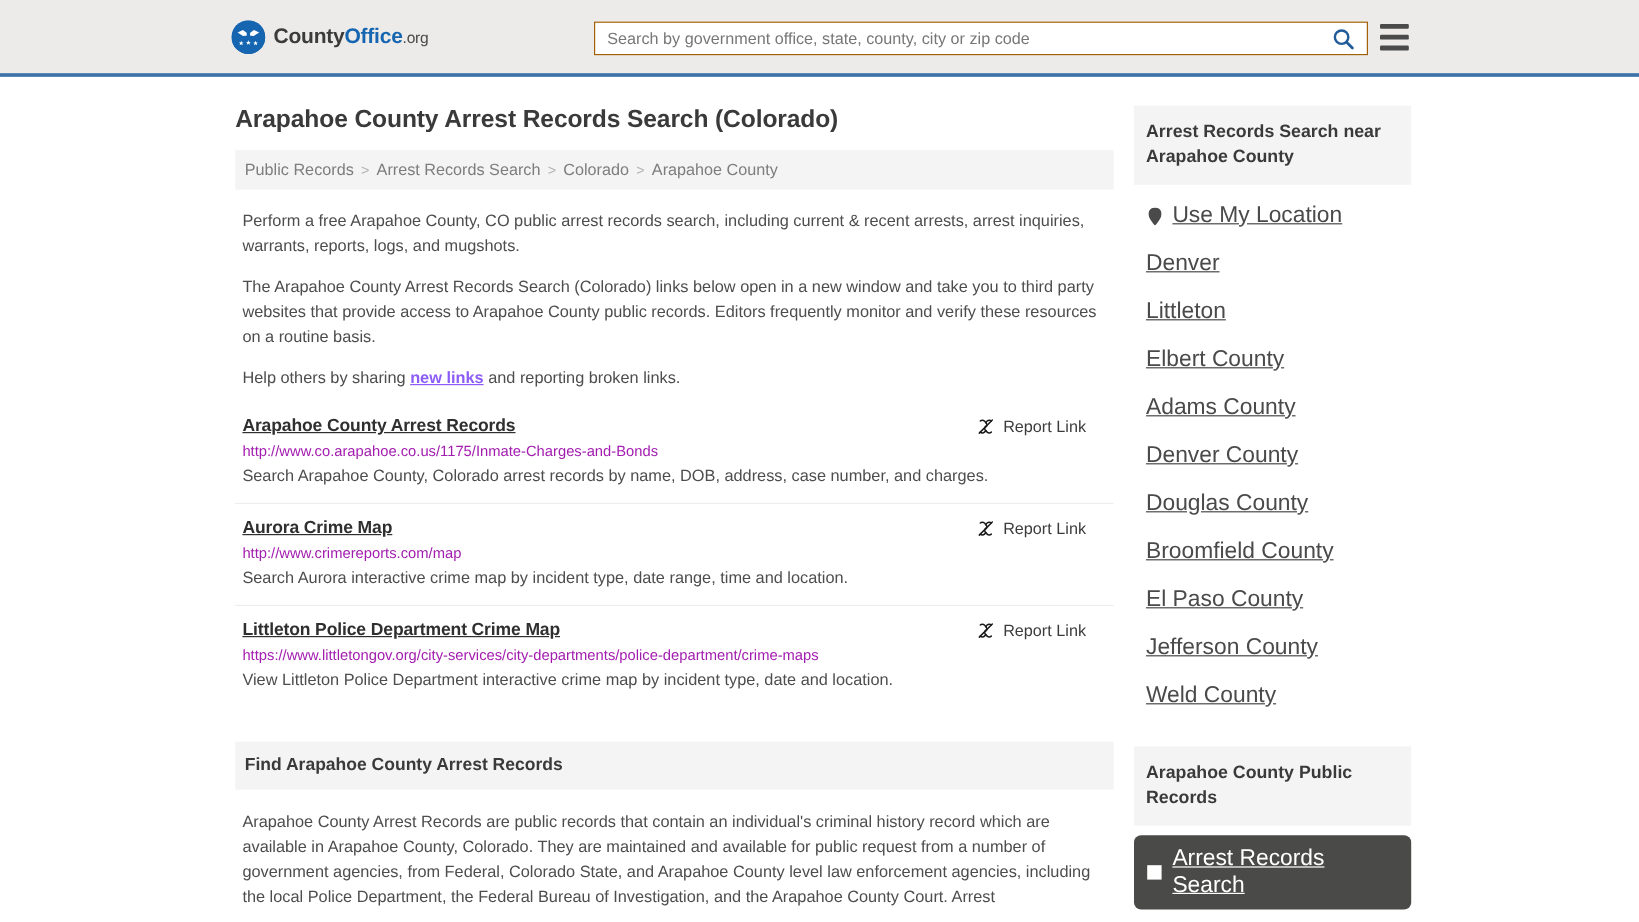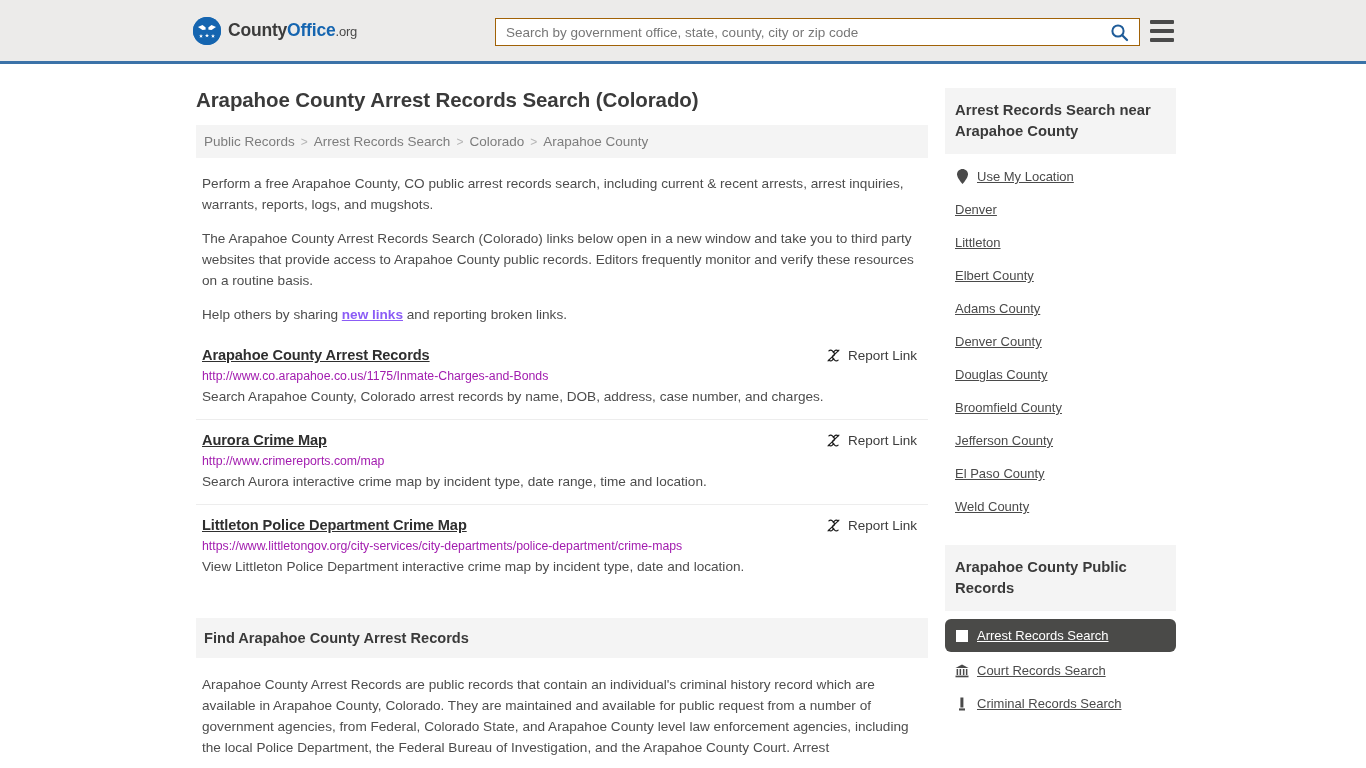--- a/index.html
+++ b/index.html
@@ -159,21 +159,21 @@
     color: #2f2f2f;
     text-decoration: underline;
     letter-spacing: -0.1px;
   }
   .report-link {
     display: flex; align-items: center; gap: 7px;
     font-size: 13.5px; color: #3c3c3c;
     white-space: nowrap;
     cursor: pointer;
     padding-top: 1px;
-    margin-right: 5px;
+    margin-right: 17px;
   }
   .result-url {
     display: block;
     font-size: 12.3px;
     color: #a21caf;
     margin-top: 6px;
     text-decoration: none;
     word-break: break-all;
   }
   .result-desc {
@@ -211,21 +211,21 @@
     font-weight: bold;
     color: #3a3a3a;
     line-height: 1.42;
   }
   .side-list { padding: 6px 0 0 0; }
   .side-item {
     display: flex;
     align-items: center;
     gap: 8px;
     padding: 9px 10px;
-    font-size: 13px;
+    font-size: 19px;
   }
   .side-item a {
     color: #4a4a4a;
     text-decoration: underline;
   }
   .side-item.active {
     background: #4a4a48;
     border-radius: 6px;
     margin: 2px 0;
   }
@@ -406,24 +406,24 @@
           <div class="side-item">
             <a href="#">Denver County</a>
           </div>
           <div class="side-item">
             <a href="#">Douglas County</a>
           </div>
           <div class="side-item">
             <a href="#">Broomfield County</a>
           </div>
           <div class="side-item">
+            <a href="#">El Paso County</a>
+          </div>
+          <div class="side-item">
             <a href="#">Jefferson County</a>
-          </div>
-          <div class="side-item">
-            <a href="#">El Paso County</a>
           </div>
           <div class="side-item">
             <a href="#">Weld County</a>
           </div>
 
         </div>
       </div>
 
       <div class="side-panel side-panel-2">
         <div class="side-head">Arapahoe County Public Records</div>

